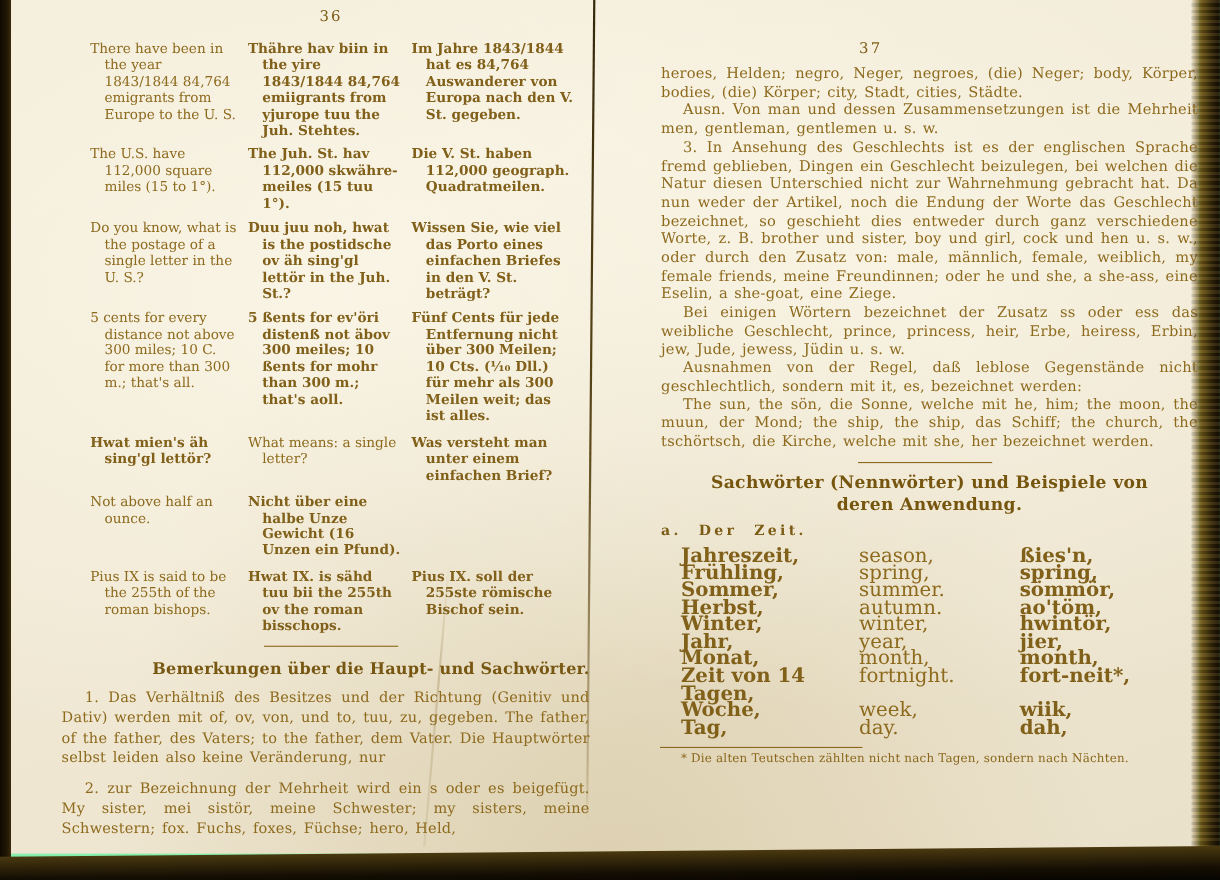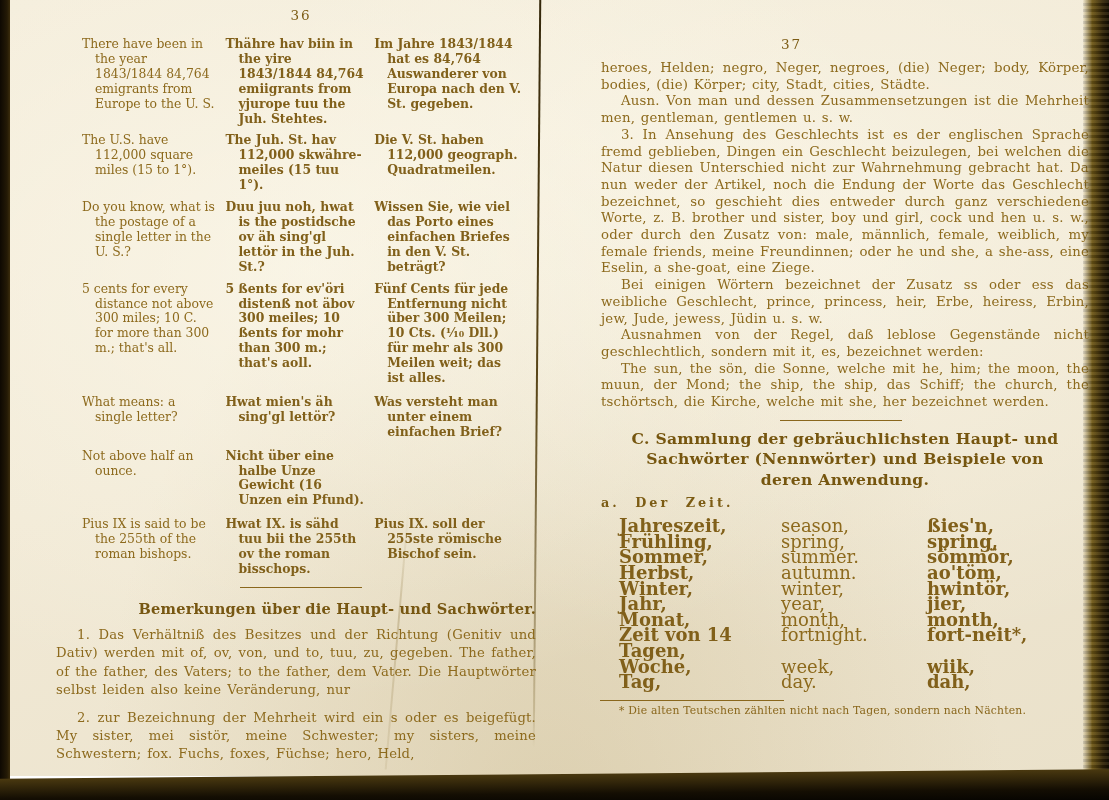--- a/index.html
+++ b/index.html
@@ -1,19 +1,19 @@
 <!DOCTYPE html>
 <html><head>
 <meta charset="utf-8">
 <title>Book scan</title>
 <style>
   html,body { margin:0; padding:0; background:#111; }
   .scan {
     position:relative; width:1109px; height:800px; overflow:hidden;
-    background:#ffffff;
+    background:#86efac;
     font-family:"DejaVu Serif","Liberation Serif",serif;
     color:#8d6a1d;
   }
   
   .sheet {
     position:absolute; left:10px; top:0; width:1080px; height:776px;
     background:
       radial-gradient(ellipse at 28% 35%, rgba(255,252,240,.55), rgba(255,252,240,0) 60%),
       radial-gradient(ellipse at 75% 30%, rgba(255,252,240,.45), rgba(255,252,240,0) 55%),
       radial-gradient(ellipse at 50% 110%, rgba(190,170,120,.35), rgba(190,170,120,0) 60%),
@@ -127,22 +127,22 @@
         <div class="pcell">Do you know, what is the postage of a single letter in the U. S.?</div>
         <div class="pcell fraktur">Duu juu noh, hwat is the postidsche ov äh sing'gl lettör in the Juh. St.?</div>
         <div class="pcell fraktur">Wissen Sie, wie viel das Porto eines einfachen Briefes in den V. St. beträgt?</div>
       </div>
       <div class="prow">
         <div class="pcell">5 cents for every distance not above 300 miles; 10 C. for more than 300 m.; that's all.</div>
         <div class="pcell fraktur">5 ßents for ev'öri distenß not äbov 300 meiles; 10 ßents for mohr than 300 m.; that's aoll.</div>
         <div class="pcell fraktur">Fünf Cents für jede Entfernung nicht über 300 Meilen; 10 Cts. (¹⁄₁₀ Dll.) für mehr als 300 Meilen weit; das ist alles.</div>
       </div>
       <div class="prow gap-before">
+        <div class="pcell fraktur">Hwat mien's äh sing'gl lettör?</div>
         <div class="pcell">What means: a single letter?</div>
-        <div class="pcell fraktur">Hwat mien's äh sing'gl lettör?</div>
         <div class="pcell fraktur">Was versteht man unter einem einfachen Brief?</div>
       </div>
       <div class="prow gap-before">
         <div class="pcell">Not above half an ounce.</div>
         <div class="pcell fraktur">Nicht über eine halbe Unze Gewicht (16 Unzen ein Pfund).</div>
       </div>
       <div class="prow gap-before">
         <div class="pcell">Pius IX is said to be the 255th of the roman bishops.</div>
         <div class="pcell fraktur">Hwat IX. is sähd tuu bii the 255th ov the roman bisschops.</div>
         <div class="pcell fraktur">Pius IX. soll der 255ste römische Bischof sein.</div>
@@ -164,21 +164,20 @@
       <p class="rp-par">Ausn. Von man und dessen Zusammensetzungen ist die Mehrheit men, gentleman, gentlemen u. s. w.</p>
       <p class="rp-par">3. In Ansehung des Geschlechts ist es der englischen Sprache fremd geblieben, Dingen ein Geschlecht beizulegen, bei welchen die Natur diesen Unterschied nicht zur Wahrnehmung gebracht hat. Da nun weder der Artikel, noch die Endung der Worte das Geschlecht bezeichnet, so geschieht dies entweder durch ganz verschiedene Worte, z. B. brother und sister, boy und girl, cock und hen u. s. w., oder durch den Zusatz von: male, männlich, female, weiblich, my female friends, meine Freundinnen; oder he und she, a she-ass, eine Eselin, a she-goat, eine Ziege.</p>
       <p class="rp-par">Bei einigen Wörtern bezeichnet der Zusatz ss oder ess das weibliche Geschlecht, prince, princess, heir, Erbe, heiress, Erbin, jew, Jude, jewess, Jüdin u. s. w.</p>
       <p class="rp-par">Ausnahmen von der Regel, daß leblose Gegenstände nicht geschlechtlich, sondern mit it, es, bezeichnet werden:</p>
       <p class="rp-par">The sun, the sön, die Sonne, welche mit he, him; the moon, the muun, der Mond; the ship, the ship, das Schiff; the church, the tschörtsch, die Kirche, welche mit she, her bezeichnet werden.</p>
     </div>
 
     <hr class="divider divider-right">
 
     <div class="c-heading">
-      <div>C. Sammlung der gebräuchlichsten Haupt- und</div>
       <div>Sachwörter (Nennwörter) und Beispiele von</div>
       <div>deren Anwendung.</div>
     </div>
     <div class="c-subheading">a. Der Zeit.</div>
 
     <div class="vocab-table">
       <div class="vcell fraktur">Jahreszeit,</div>
       <div class="vcell v-en">season,</div>
       <div class="vcell fraktur">ßies'n,</div>
 

